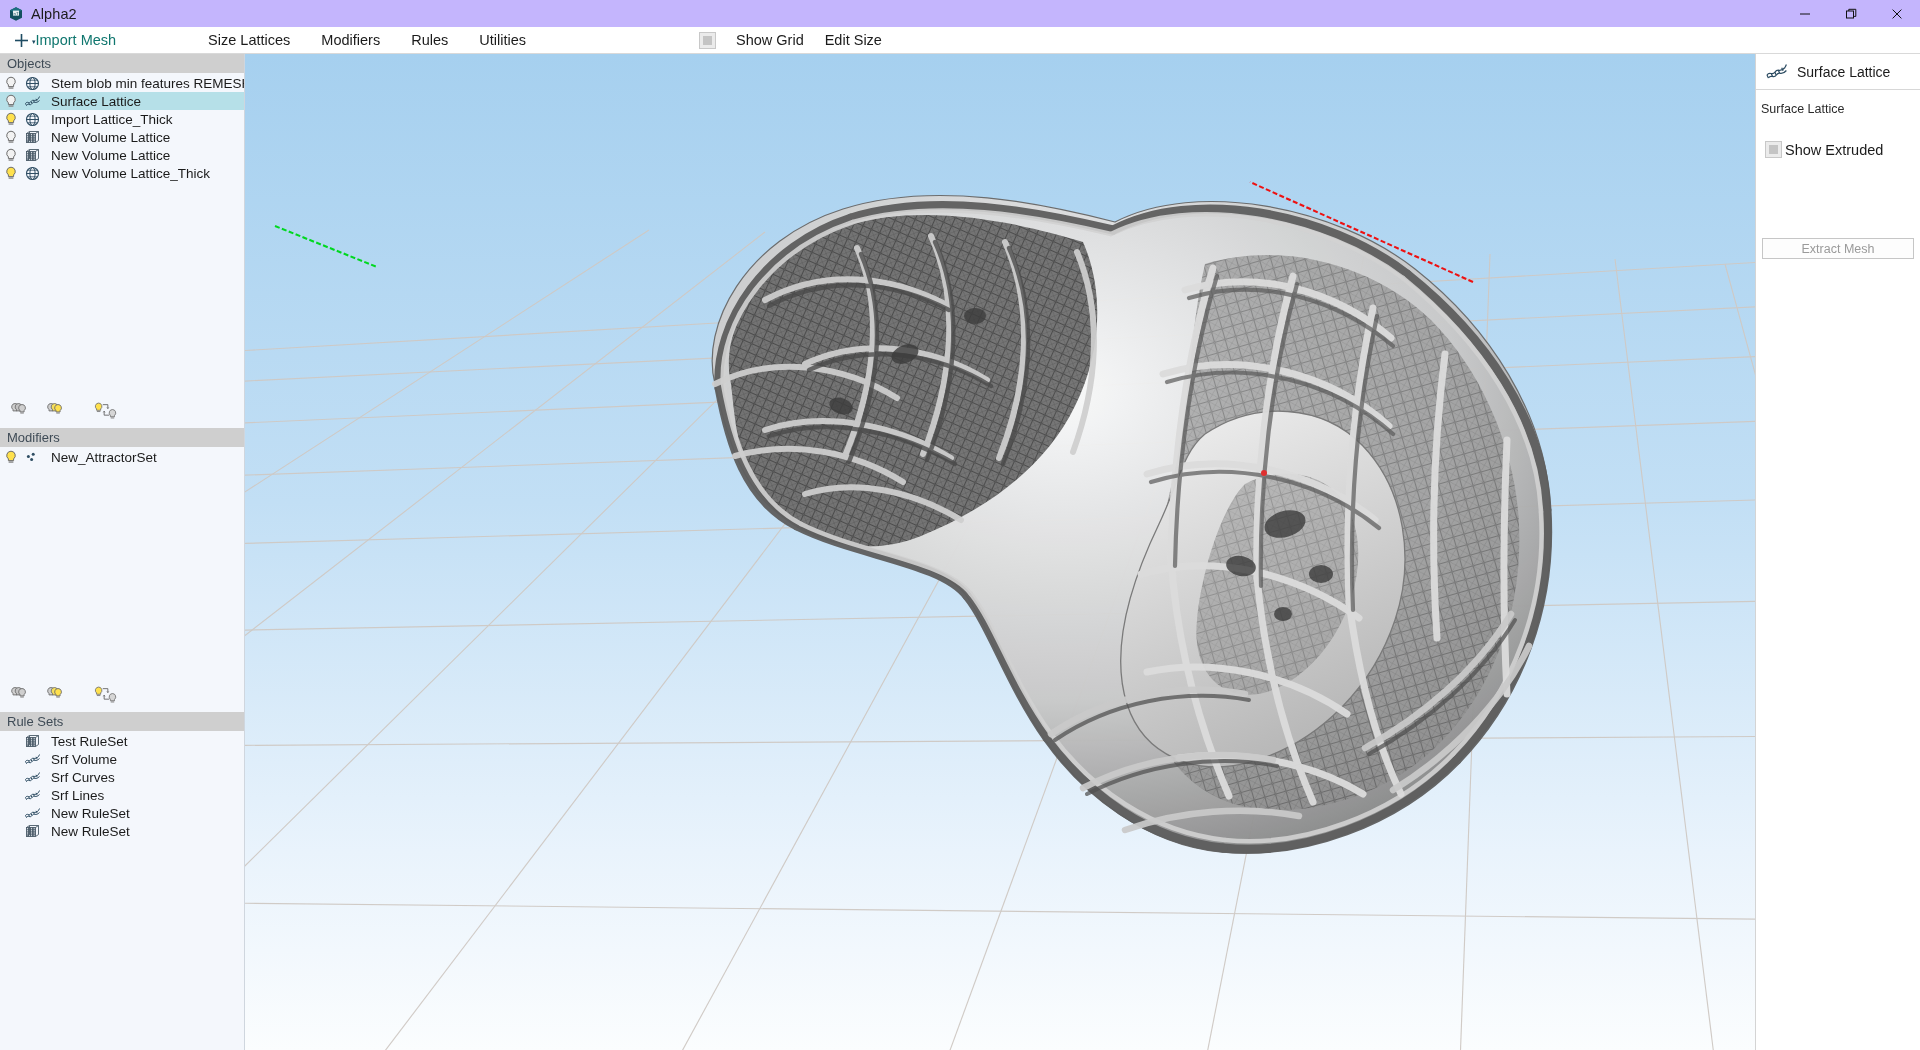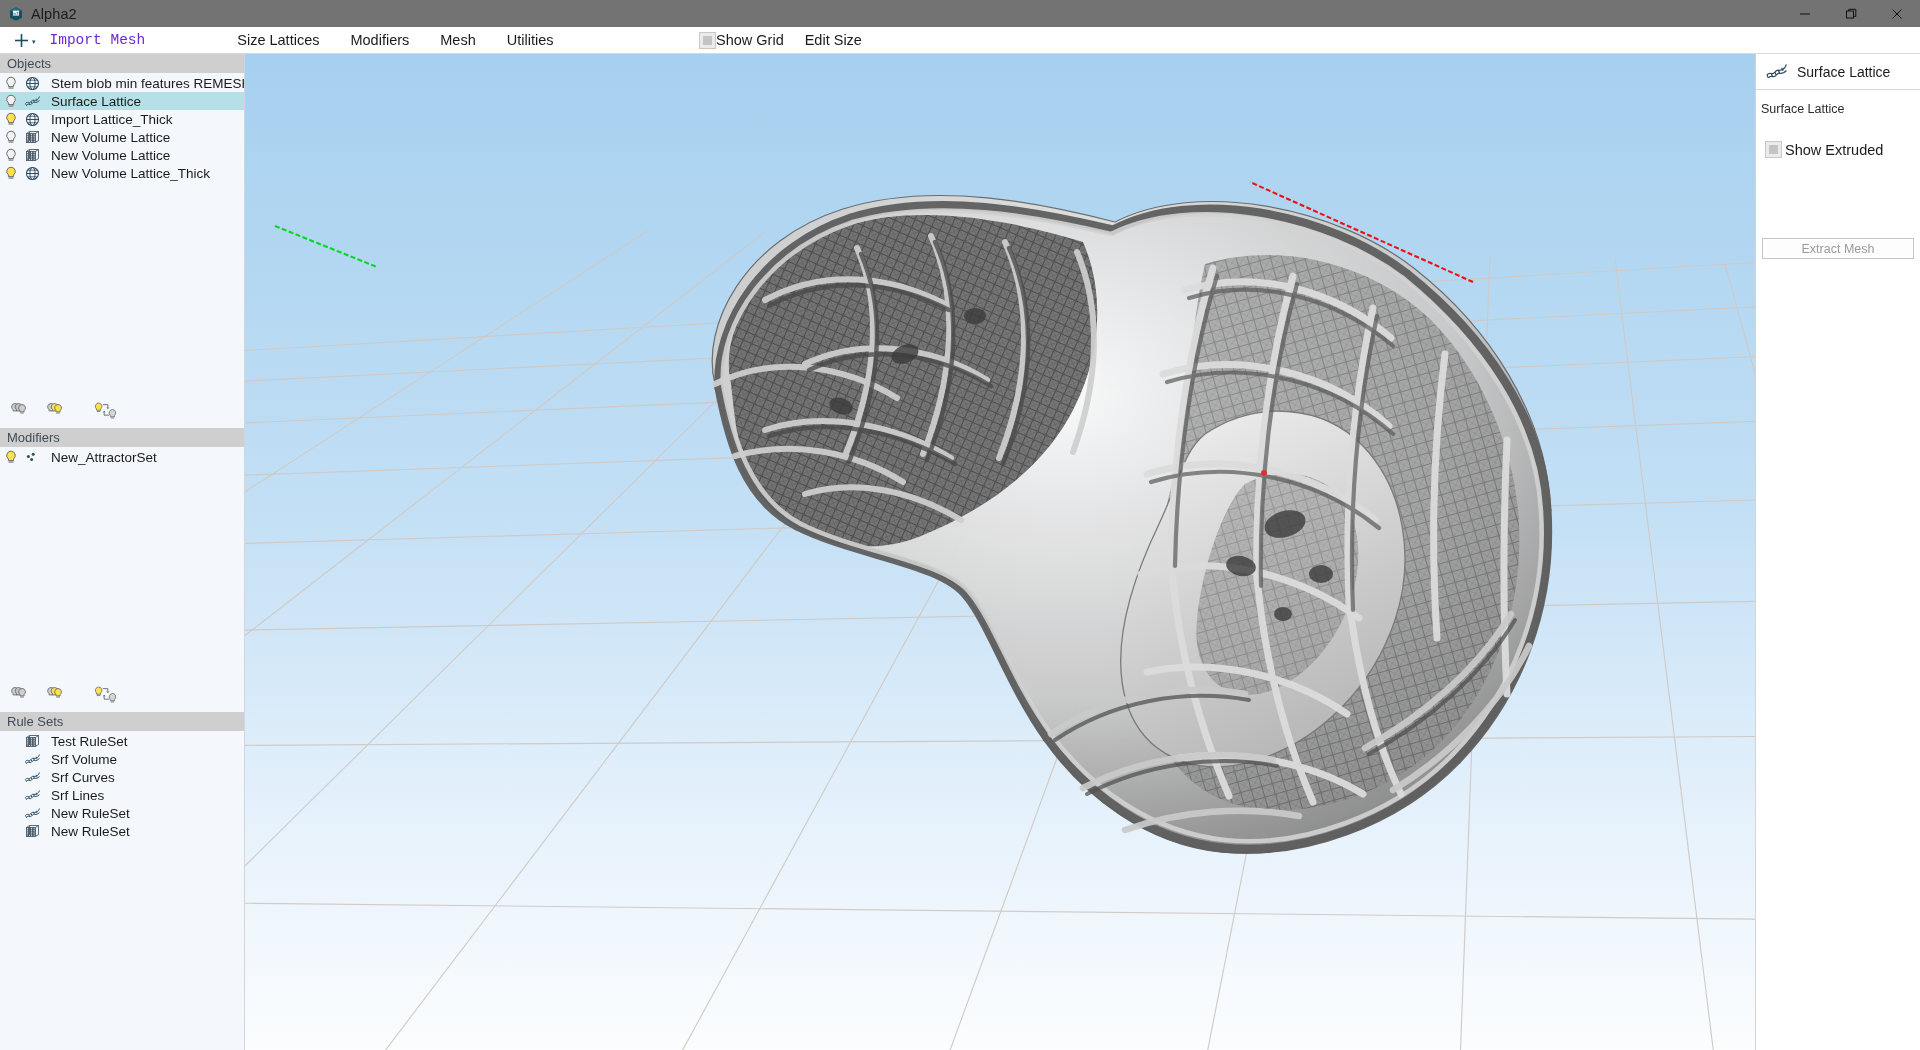--- a/index.html
+++ b/index.html
@@ -6,21 +6,21 @@
   html, body {
     width: 1920px; height: 1050px;
     font-family: "Liberation Sans", sans-serif;
     background: #ffffff;
     overflow: hidden;
   }
 
   
   #titlebar {
     height: 27px; width: 100%;
-    background: #737373;
+    background: #c4b5fd;
     display: flex; align-items: center;
     position: relative;
   }
   #app-icon {
     width: 16px; height: 16px; margin-left: 8px; margin-right: 7px;
     flex: none;
   }
   #app-title {
     font-size: 14.5px; color: #1b1b1b; letter-spacing: .1px;
   }
@@ -48,21 +48,21 @@
     margin-left: 13px;
   }
   #plus-icon {
     display: flex; align-items: center;
     color: #1e4c63;
   }
   #plus-caret {
     font-size: 7px; color: #1e4c63; margin-left: 2px; margin-top: 4px;
   }
   #import-label {
-    font-size: 14.5px; color: #6d28d9; margin-left: 14px; font-family: Liberation Mono, monospace;
+    font-size: 14.5px; color: #0f766e; margin-left: 0;
   }
   #menu-items {
     display: flex; align-items: center;
     margin-left: 92px; gap: 31px;
   }
   .menu-item {
     font-size: 14.5px; color: #1b1b1b;
   }
   #view-opts {
     display: flex; align-items: center;
@@ -75,21 +75,21 @@
     background: #ebebeb;
     display: flex; align-items: center; justify-content: center;
     flex: none;
   }
   .chk-inner {
     width: 9px; height: 9px; background: #c4c4c4;
   }
   .chk-label {
     font-size: 14.5px; color: #1b1b1b;
   }
-  .opt-pair { display: flex; align-items: center; gap: 0; }
+  .opt-pair { display: flex; align-items: center; gap: 20px; }
 
   
   #body-row {
     display: flex;
     height: calc(1050px - 54px);
     width: 100%;
   }
 
   
   #left-panel {
@@ -237,21 +237,21 @@
         <line x1="2" y1="8.5" x2="15" y2="8.5" stroke="#1e4c63" stroke-width="1.6"></line>
       </svg>
     </span>
     <span id="plus-caret">▾</span>
     <span id="import-label">Import Mesh</span>
   </div>
 
   <div id="menu-items">
     <span class="menu-item">Size Lattices</span>
     <span class="menu-item">Modifiers</span>
-    <span class="menu-item">Mesh</span>
+    <span class="menu-item">Rules</span>
     <span class="menu-item">Utilities</span>
   </div>
 
   <div id="view-opts">
     <div class="opt-pair">
       <span class="chk-box">
         <span class="chk-inner"></span>
       </span>
       <span class="chk-label">Show Grid</span>
     </div>

